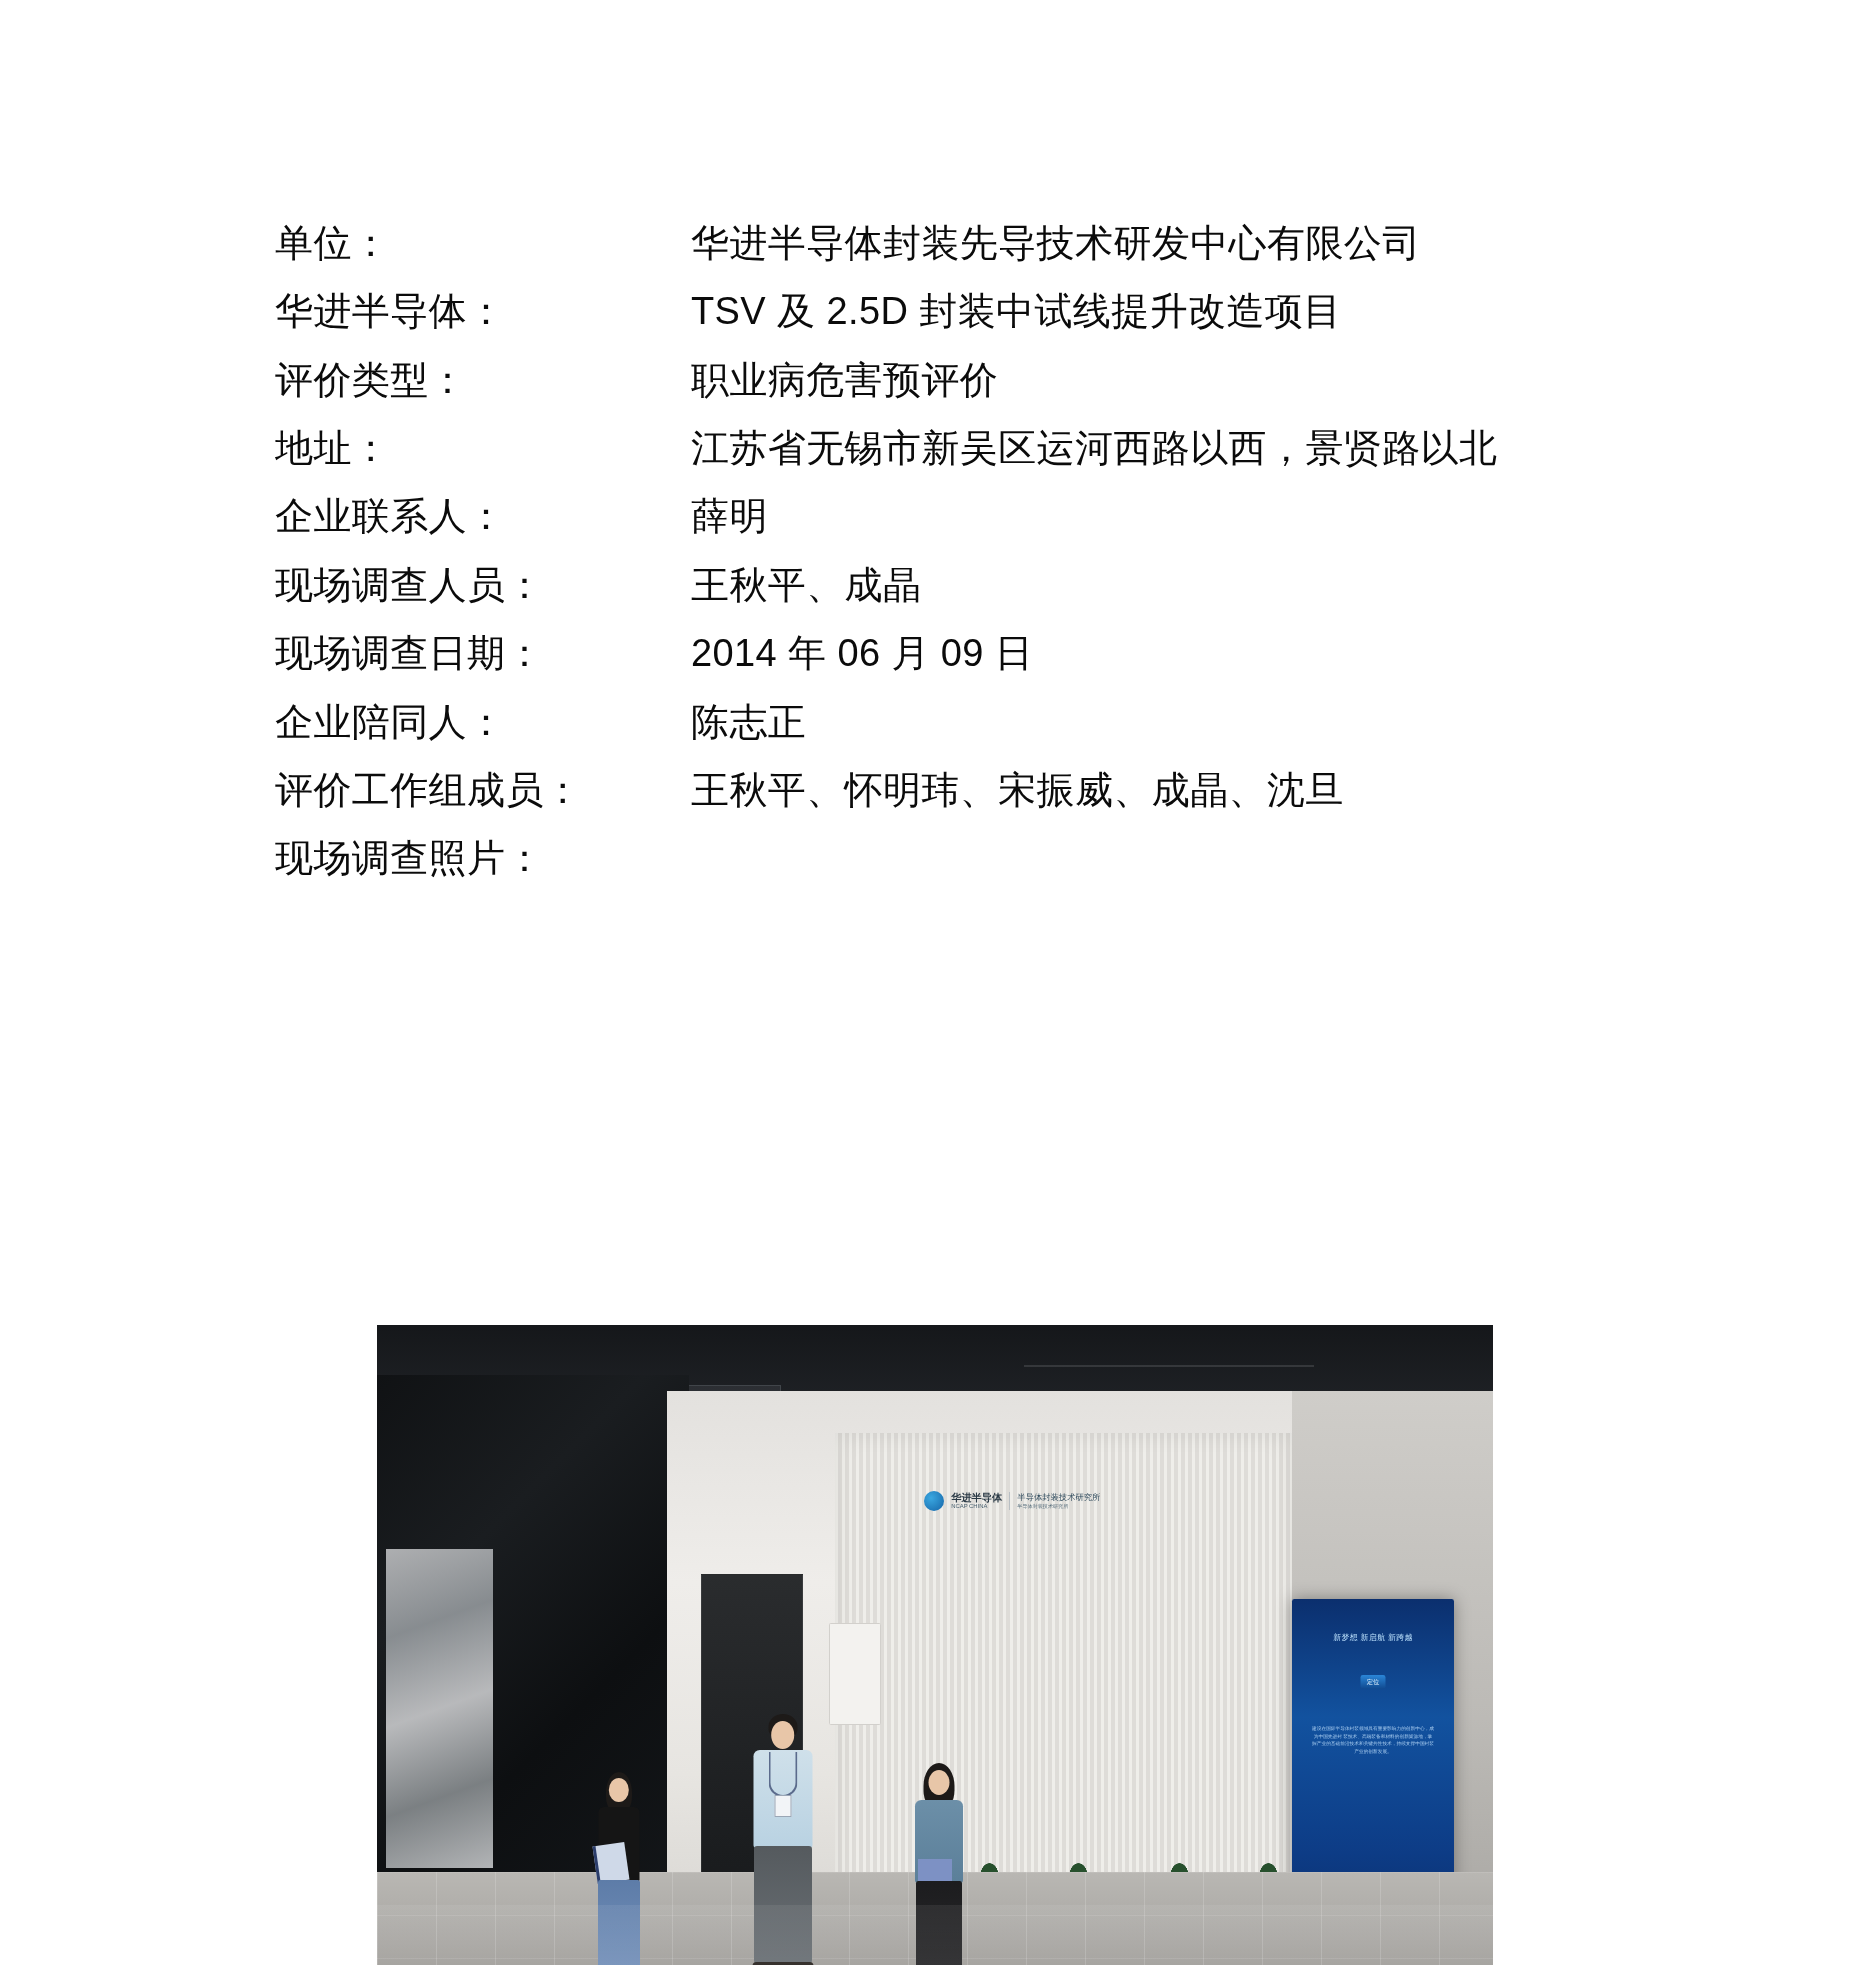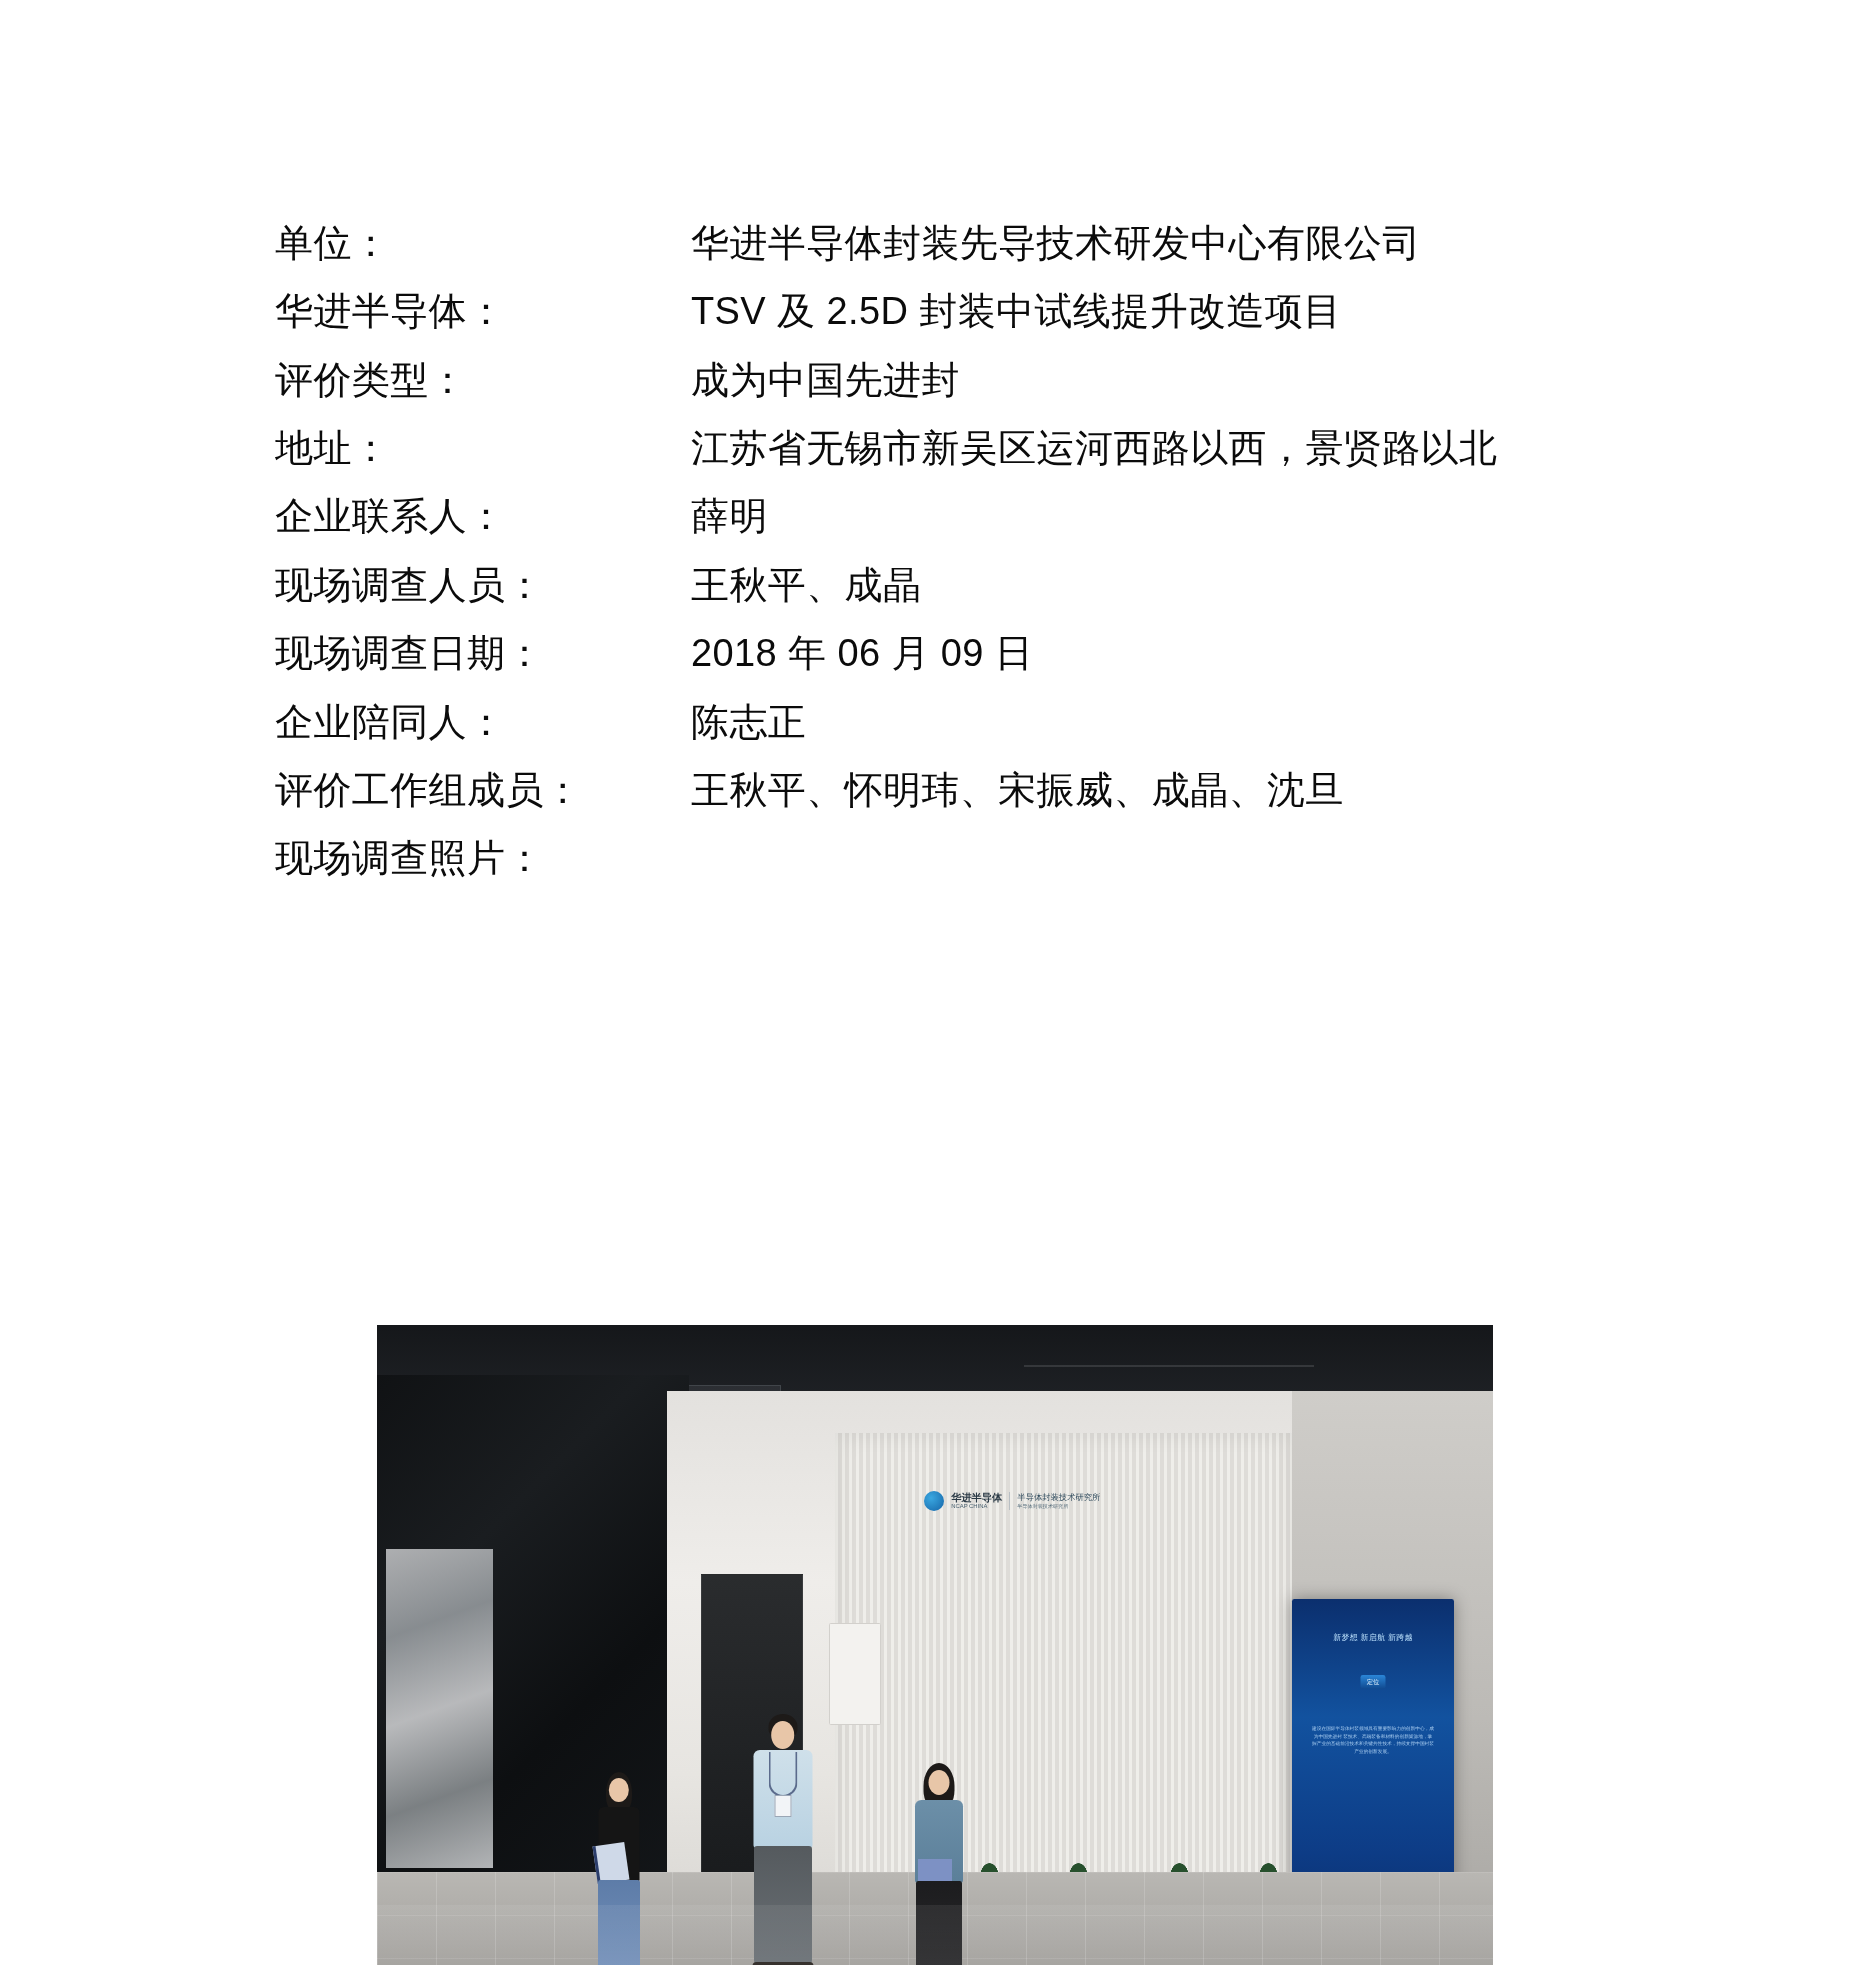--- a/index.html
+++ b/index.html
@@ -274,41 +274,41 @@
       <div class="field-value">华进半导体封装先导技术研发中心有限公司</div>
     </div>
 
     <div class="field-row">
       <div class="field-label">华进半导体：</div>
       <div class="field-value">TSV 及 2.5D 封装中试线提升改造项目</div>
     </div>
 
     <div class="field-row">
       <div class="field-label">评价类型：</div>
-      <div class="field-value">成为中国先进封</div>
+      <div class="field-value">职业病危害预评价</div>
     </div>
 
     <div class="field-row">
       <div class="field-label">地址：</div>
       <div class="field-value">江苏省无锡市新吴区运河西路以西，景贤路以北</div>
     </div>
 
     <div class="field-row">
       <div class="field-label">企业联系人：</div>
       <div class="field-value">薛明</div>
     </div>
 
     <div class="field-row">
       <div class="field-label">现场调查人员：</div>
       <div class="field-value">王秋平、成晶</div>
     </div>
 
     <div class="field-row">
       <div class="field-label">现场调查日期：</div>
-      <div class="field-value">2018 年 06 月 09 日</div>
+      <div class="field-value">2014 年 06 月 09 日</div>
     </div>
 
     <div class="field-row">
       <div class="field-label">企业陪同人：</div>
       <div class="field-value">陈志正</div>
     </div>
 
     <div class="field-row">
       <div class="field-label">评价工作组成员：</div>
       <div class="field-value">王秋平、怀明玮、宋振威、成晶、沈旦</div>

